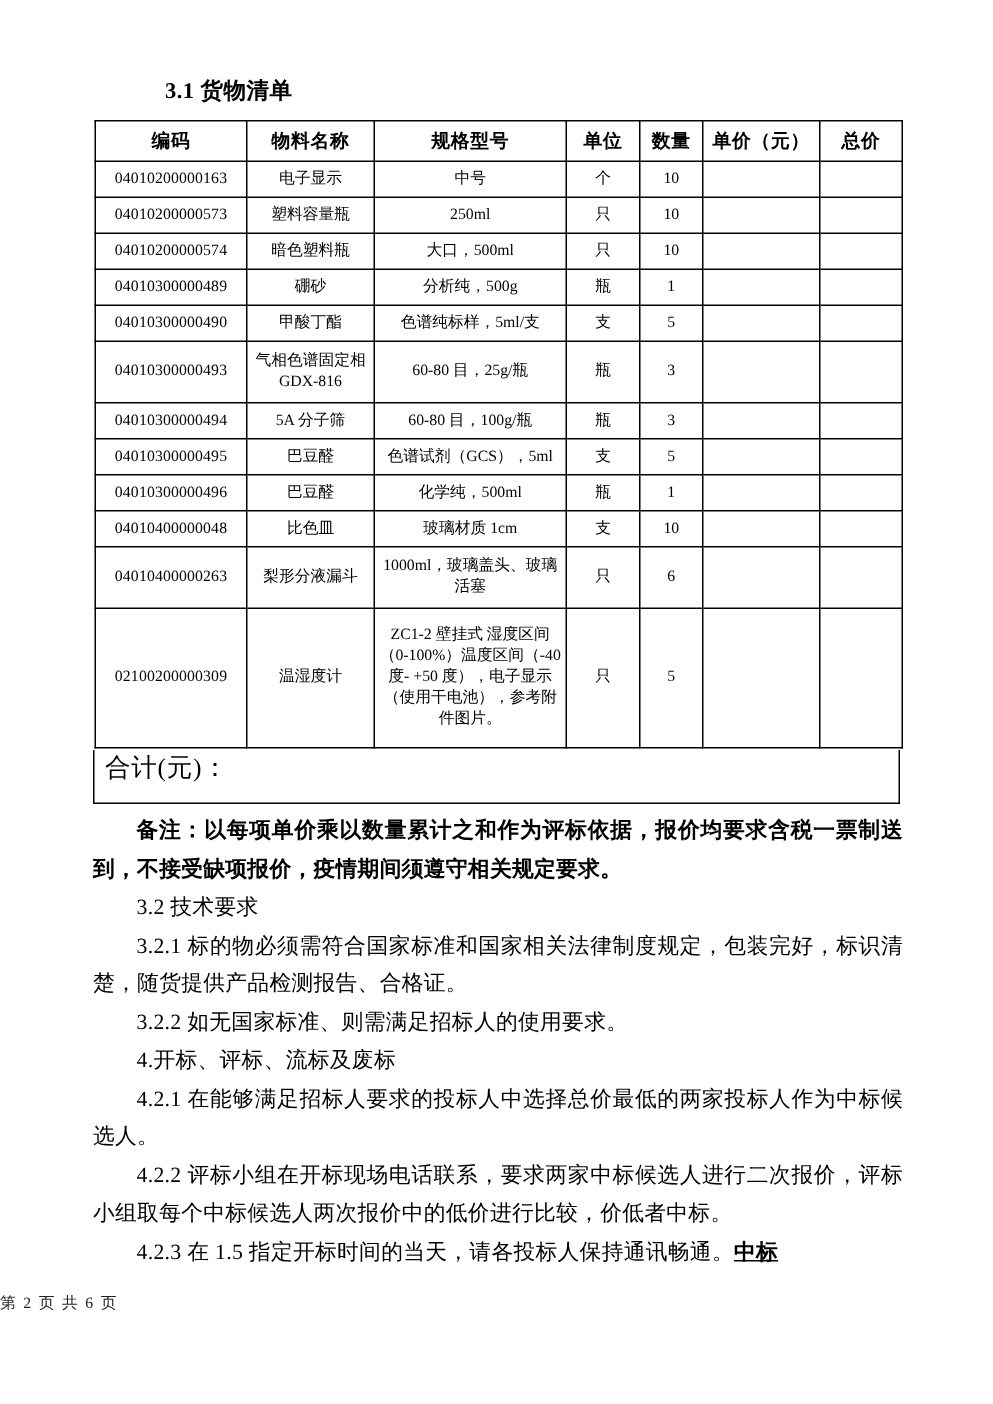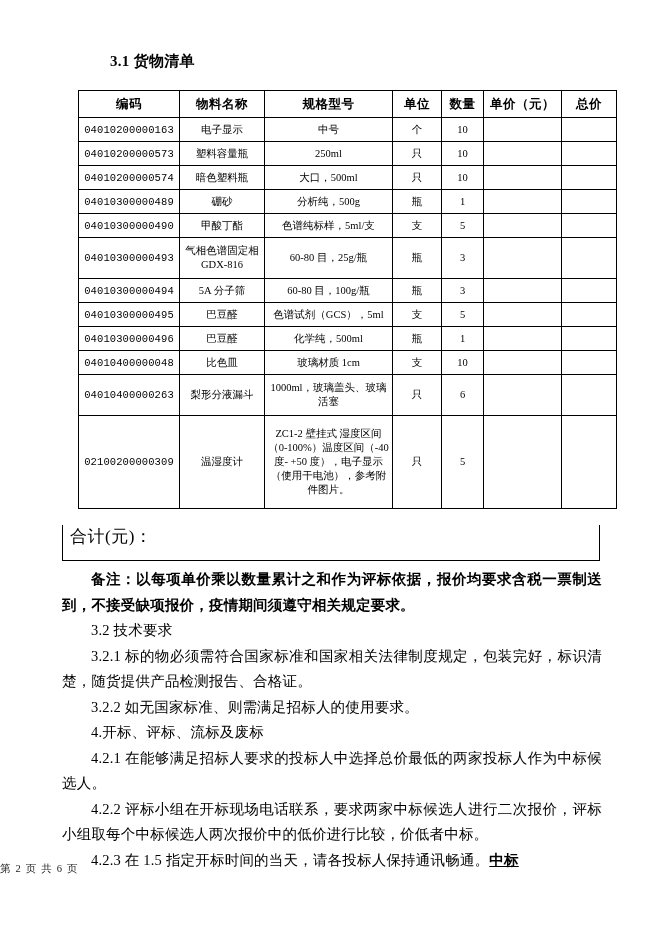--- a/index.html
+++ b/index.html
@@ -26,21 +26,21 @@
     font-size: 15px;
     line-height: 26px;
     margin: 0 0 6px 0;
     text-indent: 48px;
     letter-spacing: 0.3px;
   }
   table.goods {
     border-collapse: collapse;
     width: 538px;
     table-layout: fixed;
-    margin: 16px;
+    margin: 1px;
   }
   table.goods td, table.goods th {
     border: 1px solid #000000;
     padding: 2px 2px;
     text-align: center;
     vertical-align: middle;
     font-size: 10.5px;
     line-height: 14px;
     font-weight: normal;
   }
@@ -52,21 +52,21 @@
   }
   .col-code   { width: 101px; }
   .col-name   { width: 85px; }
   .col-spec   { width: 128px; }
   .col-unit   { width: 49px; }
   .col-qty    { width: 42px; }
   .col-price  { width: 78px; }
   .col-total  { width: 55px; }
 
   td.code {
-    font-family: Liberation Mono, monospace;
+    font-family: Liberation Serif, serif;
     font-size: 10px;
     letter-spacing: 0.1px;
   }
   td.spec {
     font-size: 10px;
     line-height: 14px;
   }
   tr.r-normal td { height: 19px; }
   tr.r-tall td { height: 36px; }
   tr.r-xtall td { height: 88px; }

